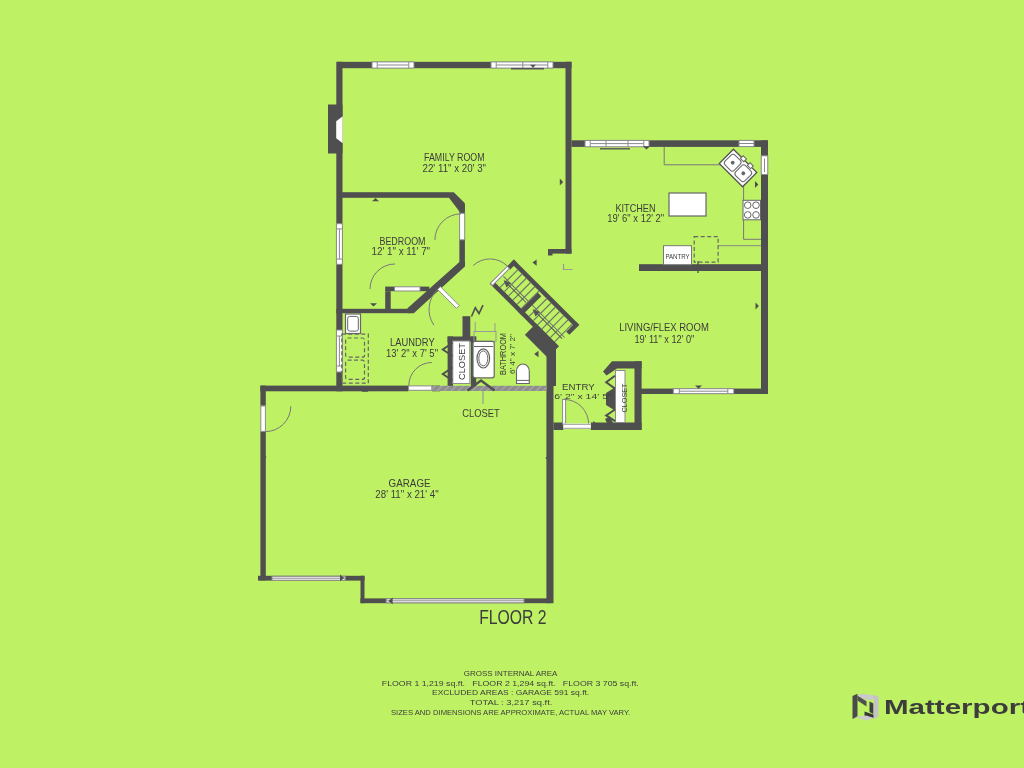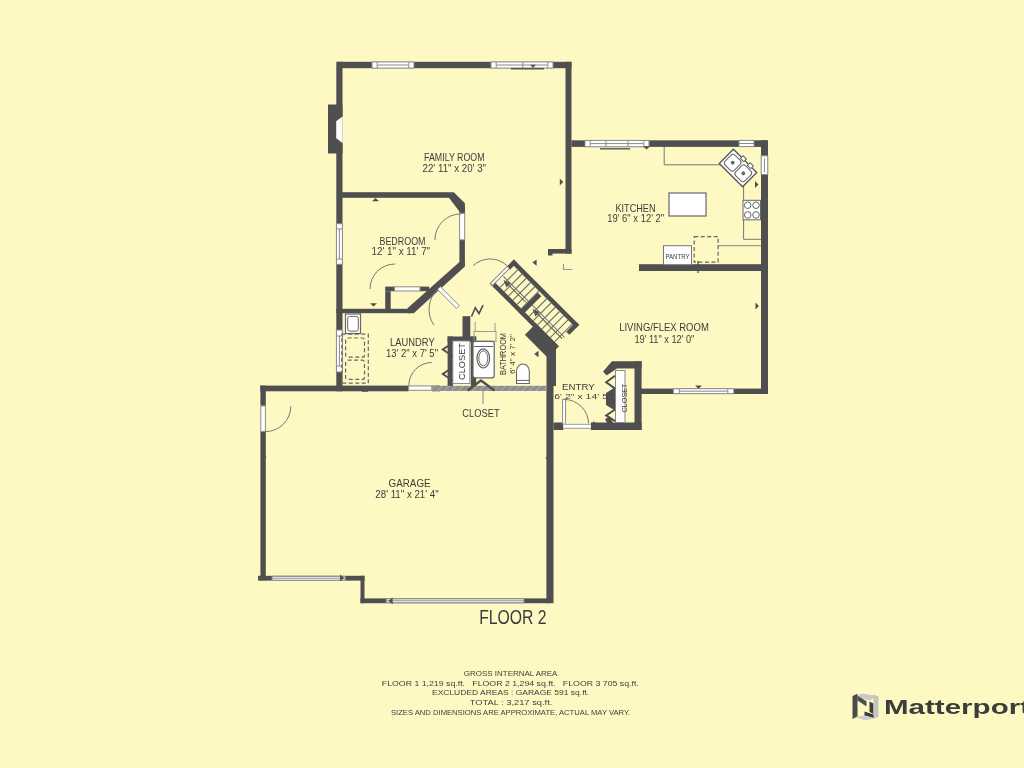--- a/index.html
+++ b/index.html
@@ -1,16 +1,16 @@
 <!DOCTYPE html>
 <html><head>
 <meta charset="utf-8">
 <style>
   html,body{margin:0;padding:0;background:#fff;}
-  .page{width:1024px;height:768px;position:relative;overflow:hidden;background:#fef9c3;}
+  .page{width:1024px;height:768px;position:relative;overflow:hidden;background:#bef264;}
   svg{display:block;filter:blur(0.33px);}
   text{font-family:"Liberation Sans", sans-serif;fill:#3c3c3c;}
 </style>
 </head>
 <body>
 <div class="page">
 <svg width="1024" height="768" viewBox="0 0 1024 768">
 <defs>
 <pattern id="hatch" width="5" height="5" patternUnits="userSpaceOnUse" patternTransform="rotate(45)">
   <rect width="5" height="5" fill="#8e8e8e"></rect>

